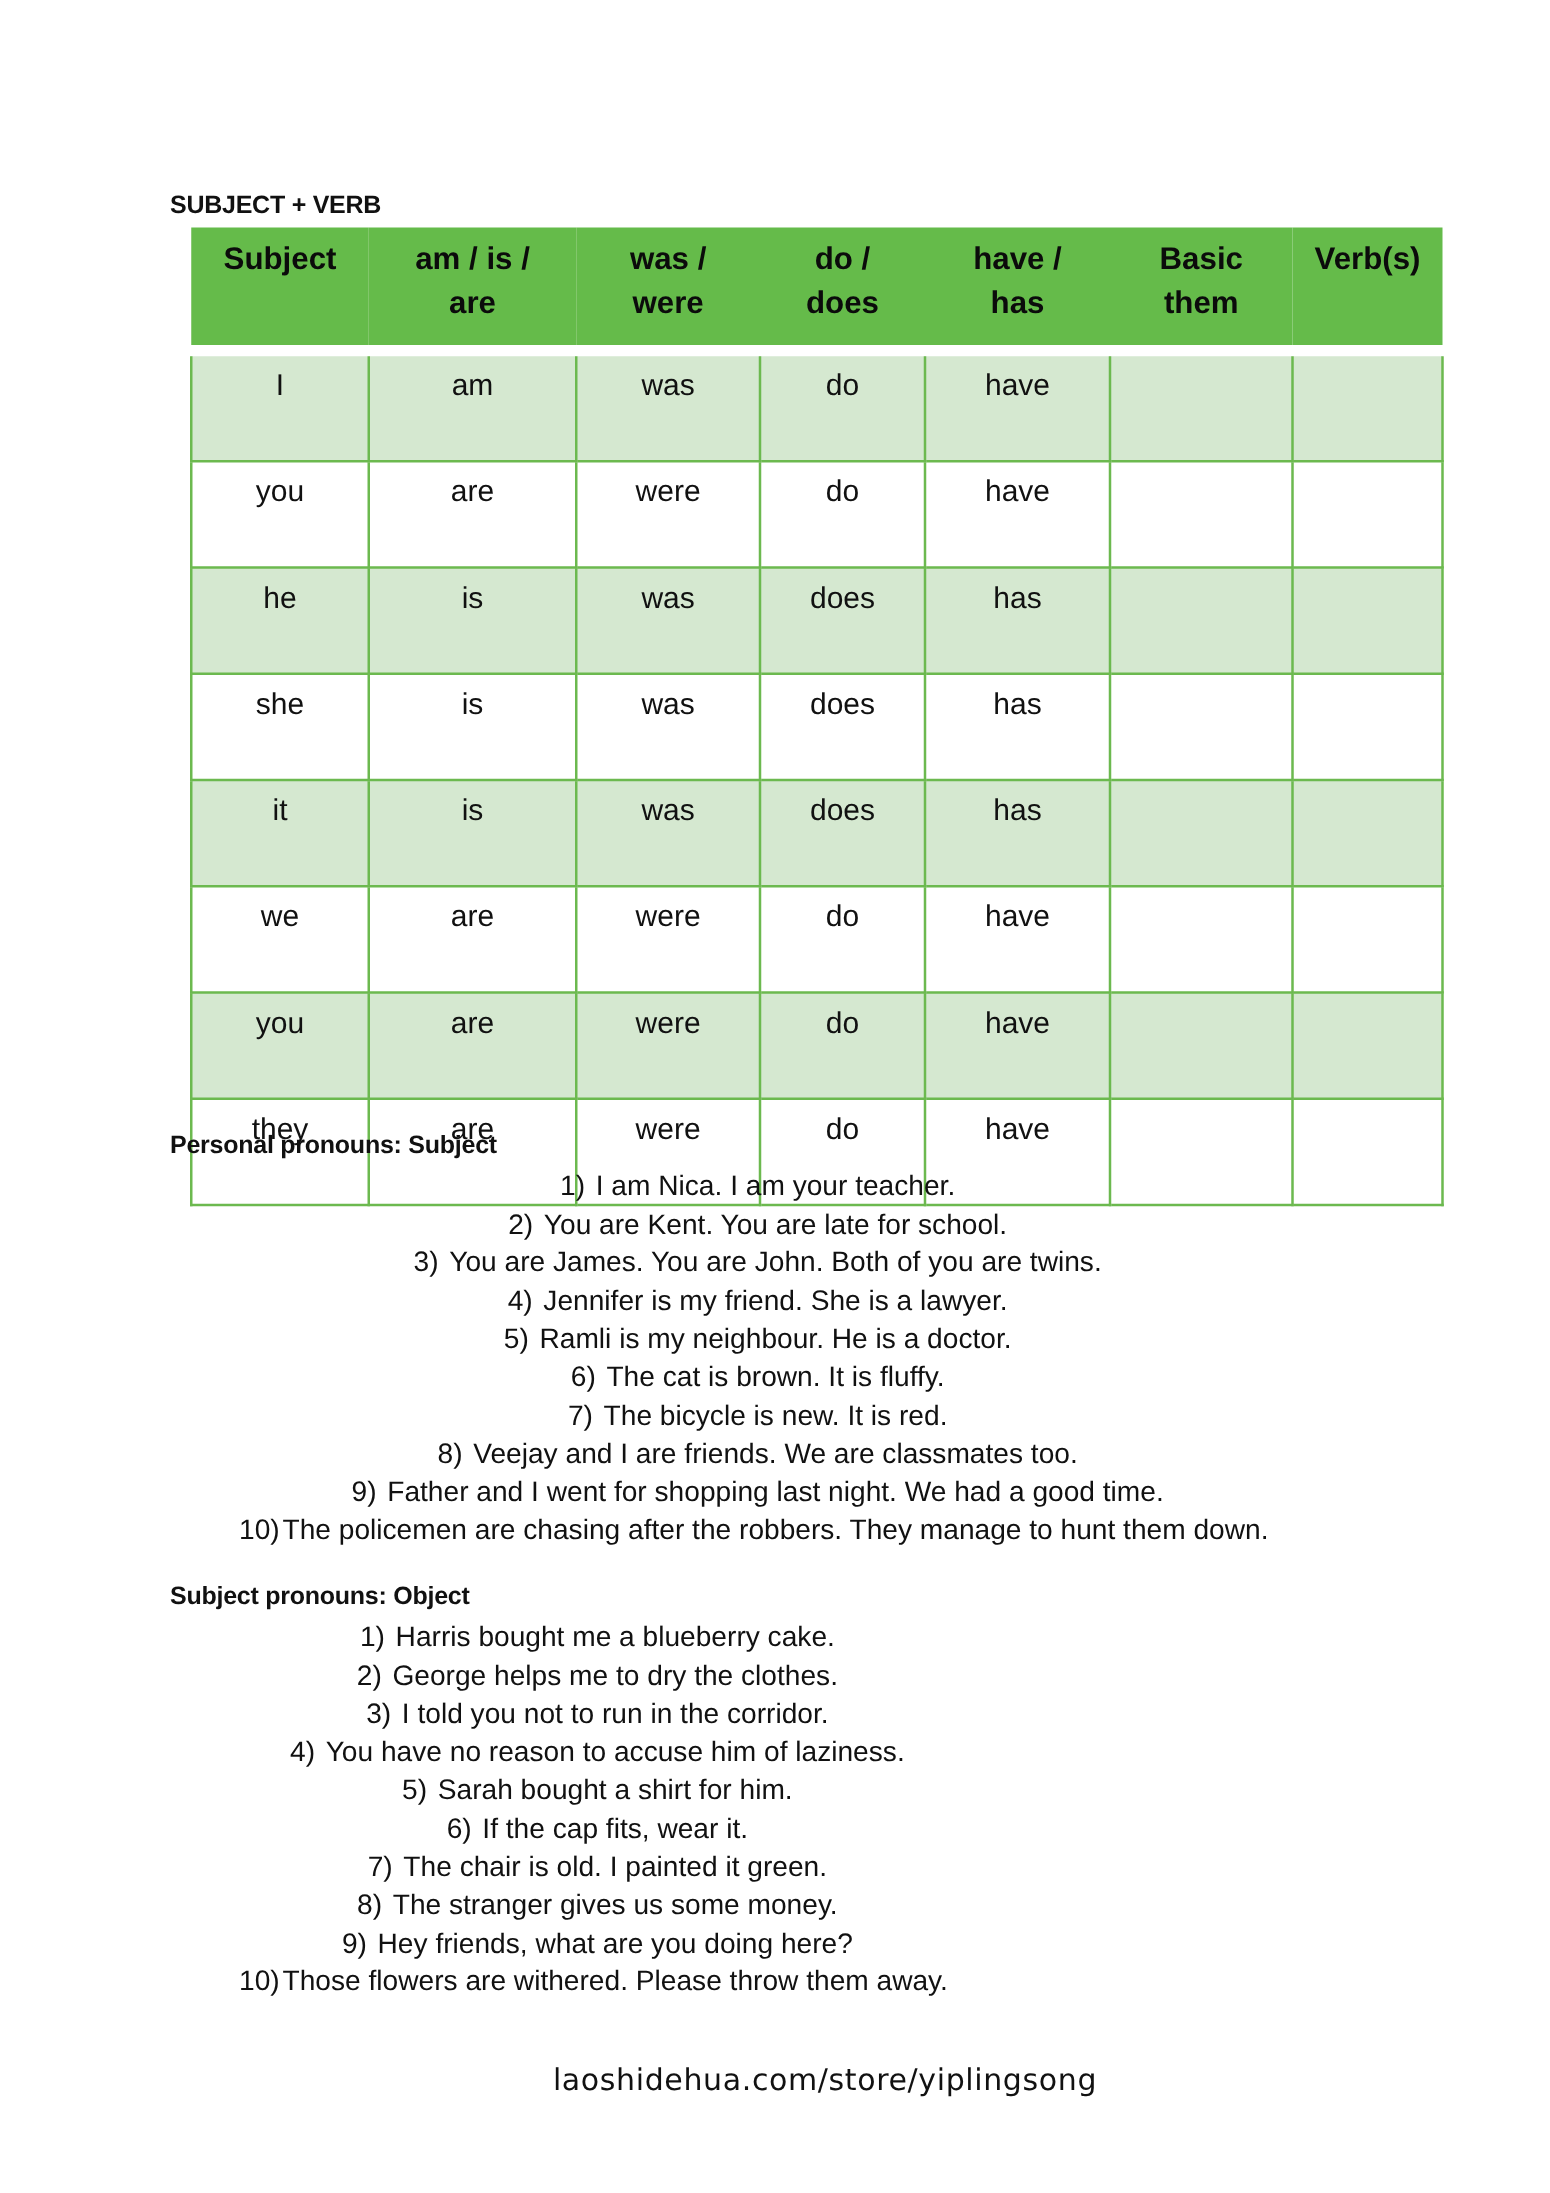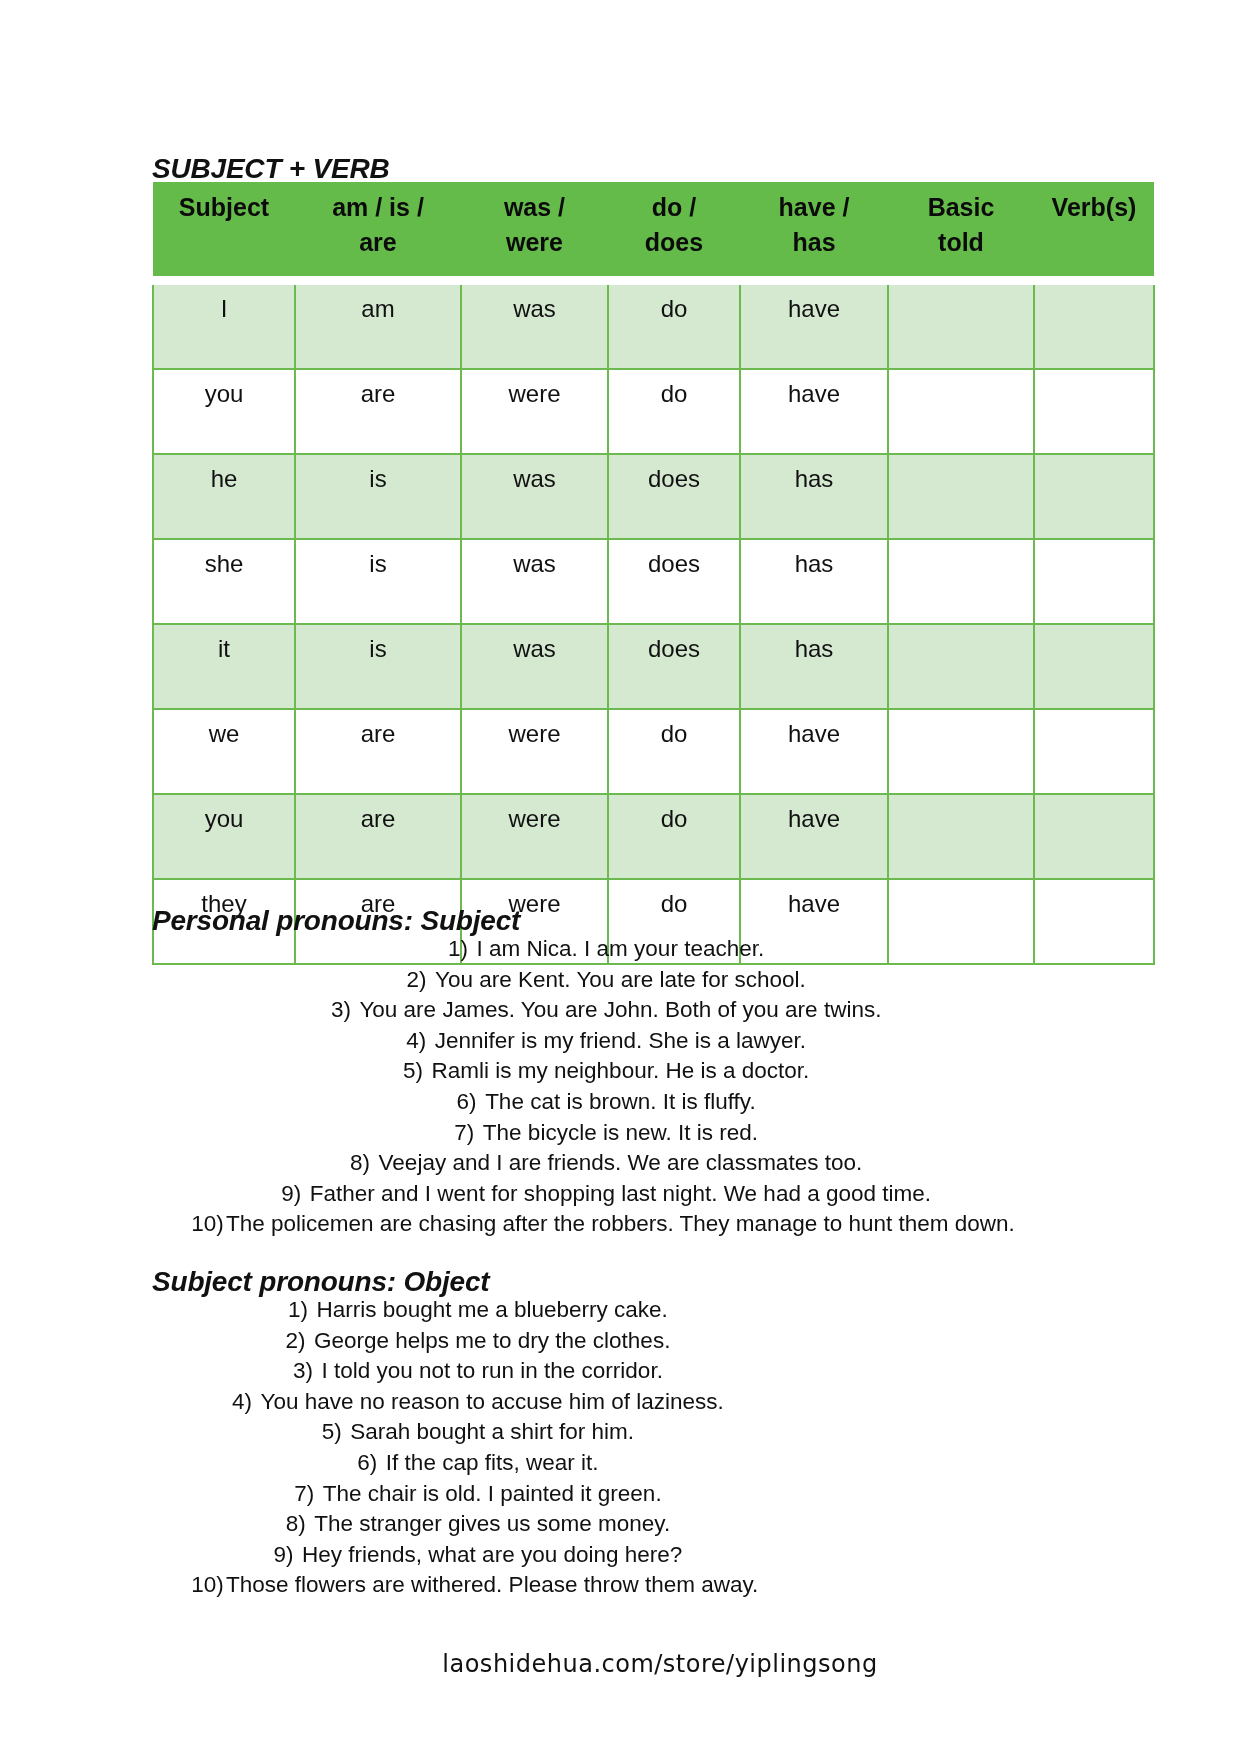--- a/index.html
+++ b/index.html
@@ -1,18 +1,18 @@
 <!DOCTYPE html>
 <html><head>
 <meta charset="utf-8">
 <style>
   html, body { margin: 0; padding: 0; background: #ffffff; }
   body { width: 1240px; height: 1754px; position: relative; overflow: hidden;
          font-family: "Liberation Sans", "DejaVu Sans", sans-serif; color: #111; }
-  .section-title { position: absolute; left: 152px; font-weight: bold; font-size: 28px; letter-spacing: -0.2px; font-style: italic; }
+  .section-title { position: absolute; left: 136px; font-weight: bold; font-size: 20px; letter-spacing: -0.2px; }
   #t-title { top: 153px; }
   table.grid { position: absolute; left: 152px; top: 182px; width: 1001px; border-collapse: collapse; table-layout: fixed; padding-left: 40px; }
   table.grid th { background: #65bb4a; color: #0b0b0b; font-weight: bold; font-size: 25px; line-height: 35px;
                   height: 86px; padding: 8px 4px 0 4px; vertical-align: top; text-align: center; border: none; }
   table.grid thead tr { border-bottom: 9px solid #ffffff; }
   table.grid td { border: 2px solid #6cb94f; height: 73px; font-size: 24px; text-align: center; vertical-align: top;
                   padding: 10px 2px 0 2px; }
   table.grid tbody tr.shade td { background: #d5e8d0; }
   table.grid tbody tr.plain td { background: #ffffff; }
   .list { position: absolute; left: 152px; margin: 0; padding: 0; list-style: none; font-size: 22.5px; }
@@ -57,21 +57,21 @@
         <th>
           <div>do /</div>
           <div>does</div>
         </th>
         <th>
           <div>have /</div>
           <div>has</div>
         </th>
         <th>
           <div>Basic</div>
-          <div>told</div>
+          <div>them</div>
         </th>
         <th>
           <div>Verb(s)</div>
           <div>&nbsp;</div>
         </th>
       </tr>
   </thead>
   <tbody id="tbody">
       <tr class="shade">
         <td>I</td>

